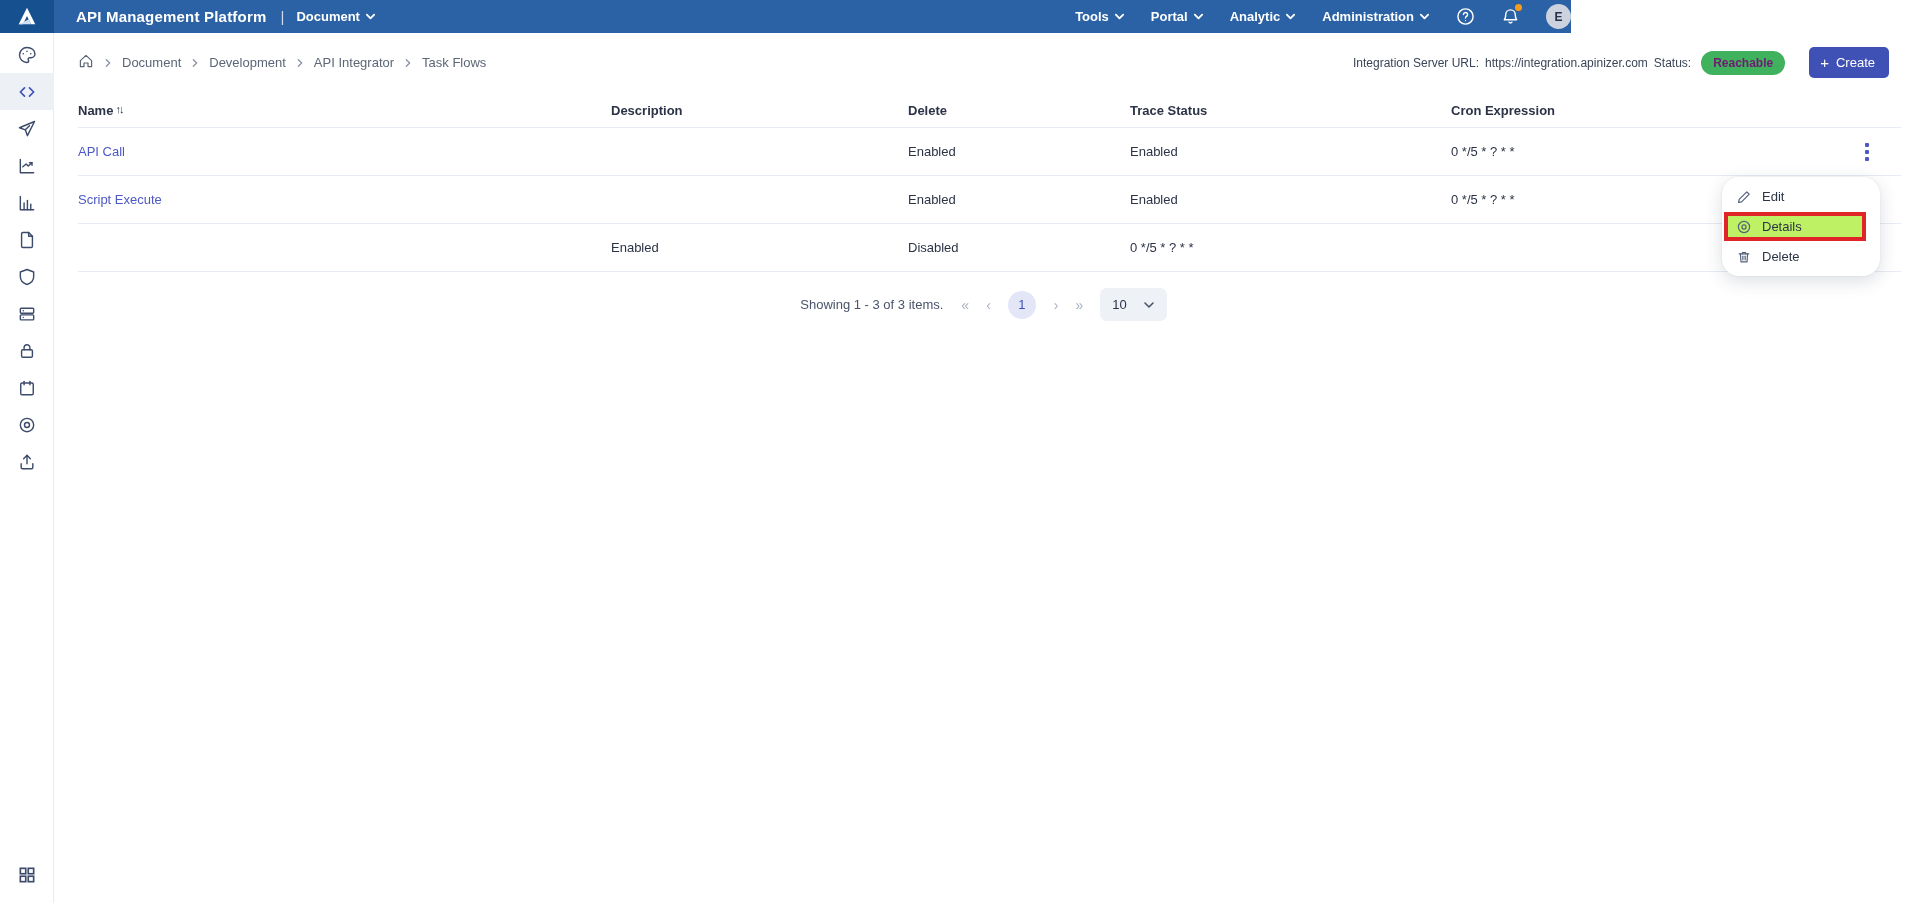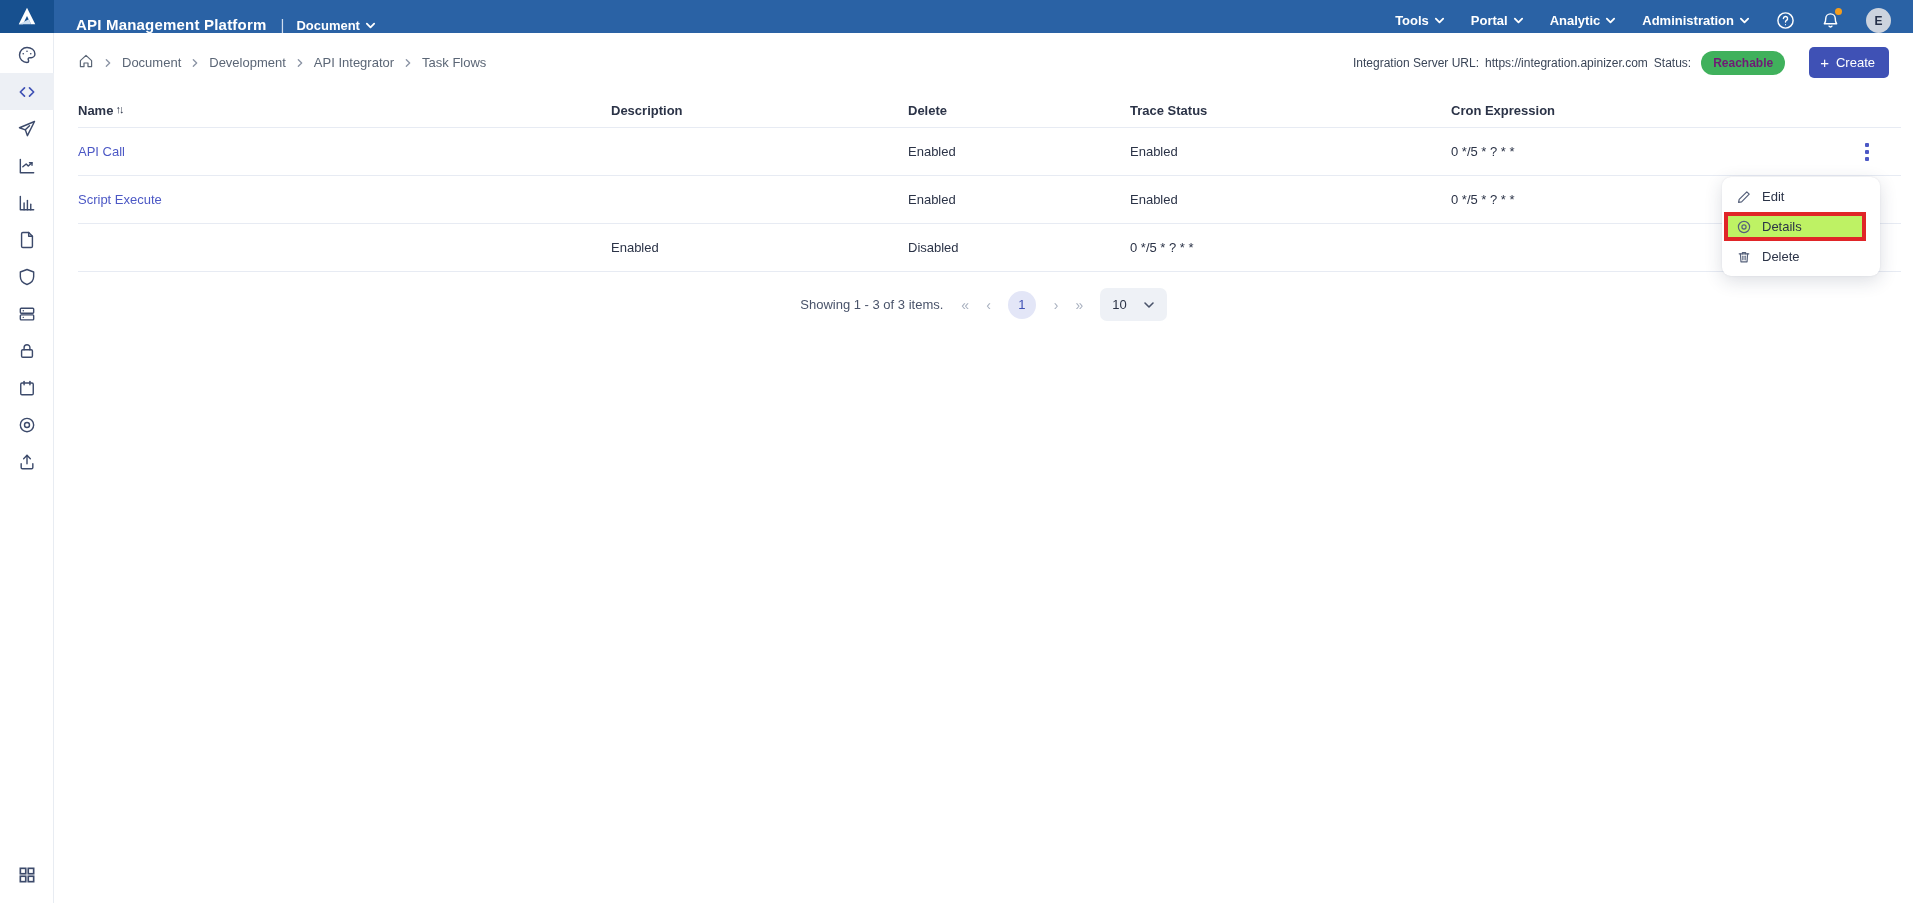--- a/index.html
+++ b/index.html
@@ -1,24 +1,24 @@
 <!DOCTYPE html>
 <html><head>
 <meta charset="utf-8">
 <style>
   * { margin:0; padding:0; box-sizing:border-box; }
   html,body { width:1913px; height:903px; background:#fff; font-family:"Liberation Sans", sans-serif; overflow:hidden; }
 
   
-  .navbar { position:absolute; top:0; left:0; width:1913px; height:33px; background:#2a62a5; display:flex; align-items:flex-end; color:#fff; z-index:5; }
+  .navbar { position:absolute; top:0; left:0; width:1571px; height:33px; background:#2a62a5; display:flex; align-items:center; color:#fff; z-index:5; }
   .logo-box { width:54px; height:33px; background:#17508f; display:flex; align-items:center; justify-content:center; flex:0 0 auto; cursor:pointer; }
   .app-title { font-size:15px; font-weight:bold; margin-left:22px; letter-spacing:.2px; }
   .title-sep { margin:0 12px 0 14px; color:#cfdcee; font-weight:300; font-size:15px; }
   .nav-dd { display:flex; align-items:center; gap:5px; font-size:13px; font-weight:bold; cursor:pointer; }
-  .navbar-right { margin-left:auto; display:flex; align-items:center; gap:26px; padding-right:22px; }
+  .navbar-right { margin-left:auto; display:flex; align-items:center; gap:26px; }
   .navbar-right .nav-dd { font-weight:700; }
   .nav-icon { display:flex; align-items:center; cursor:pointer; position:relative; }
   .bell-dot { position:absolute; top:-3px; right:-2px; width:7px; height:7px; border-radius:50%; background:#f49d1d; }
   .avatar { width:25px; height:25px; border-radius:50%; background:#ccd3de; color:#253049; font-size:12px; font-weight:bold; display:flex; align-items:center; justify-content:center; cursor:pointer; }
 
   
   .sidebar { position:absolute; top:33px; left:0; width:54px; height:870px; background:#fff; border-right:1px solid #e8ecf2; display:flex; flex-direction:column; align-items:stretch; padding-top:3px; }
   .side-item { width:54px; height:37px; display:flex; align-items:center; justify-content:center; cursor:pointer; color:#3c4a6b; }
   .side-item.active { background:#edf0f5; color:#3f51b5; }
   .side-item svg { stroke:currentColor; }
@@ -48,21 +48,21 @@
   .kebab { display:flex; flex-direction:column; gap:3px; cursor:pointer; padding:4px; }
   .kebab i { width:4px; height:4px; border-radius:1px; background:#4c58c5; }
 
   
   .pagination { display:flex; align-items:center; justify-content:center; gap:18px; margin-top:16px; font-size:13px; color:#49536a; }
   .pg-arrow { color:#a8b0bf; font-size:14px; cursor:pointer; letter-spacing:-1px; user-select:none; }
   .pg-current { width:28px; height:28px; border-radius:50%; background:#e3e6f7; color:#3f51b5; display:flex; align-items:center; justify-content:center; font-size:13px; cursor:pointer; }
   .page-size { background:#eef1f6; border-radius:7px; height:33px; padding:0 12px; display:flex; align-items:center; gap:16px; font-size:13px; color:#2b3347; cursor:pointer; }
 
   
-  .popup { position:absolute; left:1722px; top:177px; width:158px; background:#fff; border-radius:9px; box-shadow:0 5px 18px rgba(40,50,80,.16), 0 0 2px rgba(40,50,80,.1); padding:5px 0; z-index:10; }
+  .popup { position:absolute; left:1722px; top:177px; width:158px; background:#fff; border-radius:17px; box-shadow:0 5px 18px rgba(40,50,80,.16), 0 0 2px rgba(40,50,80,.1); padding:5px 0; z-index:10; }
   .popup-item { height:29px; display:flex; align-items:center; gap:10px; padding:0 14px; font-size:13px; color:#2b3347; cursor:pointer; }
   .popup-item svg { stroke:#55607a; flex:0 0 auto; }
   .popup-item.highlighted { background:#bef264; border:4px solid #e02528; margin:1px 14px 1px 2px; padding:0 8px; height:29px; }
 </style>
 </head>
 <body>
 
 <div class="navbar">
   <div class="logo-box">
     <svg width="22" height="22" viewBox="0 0 24 24">

